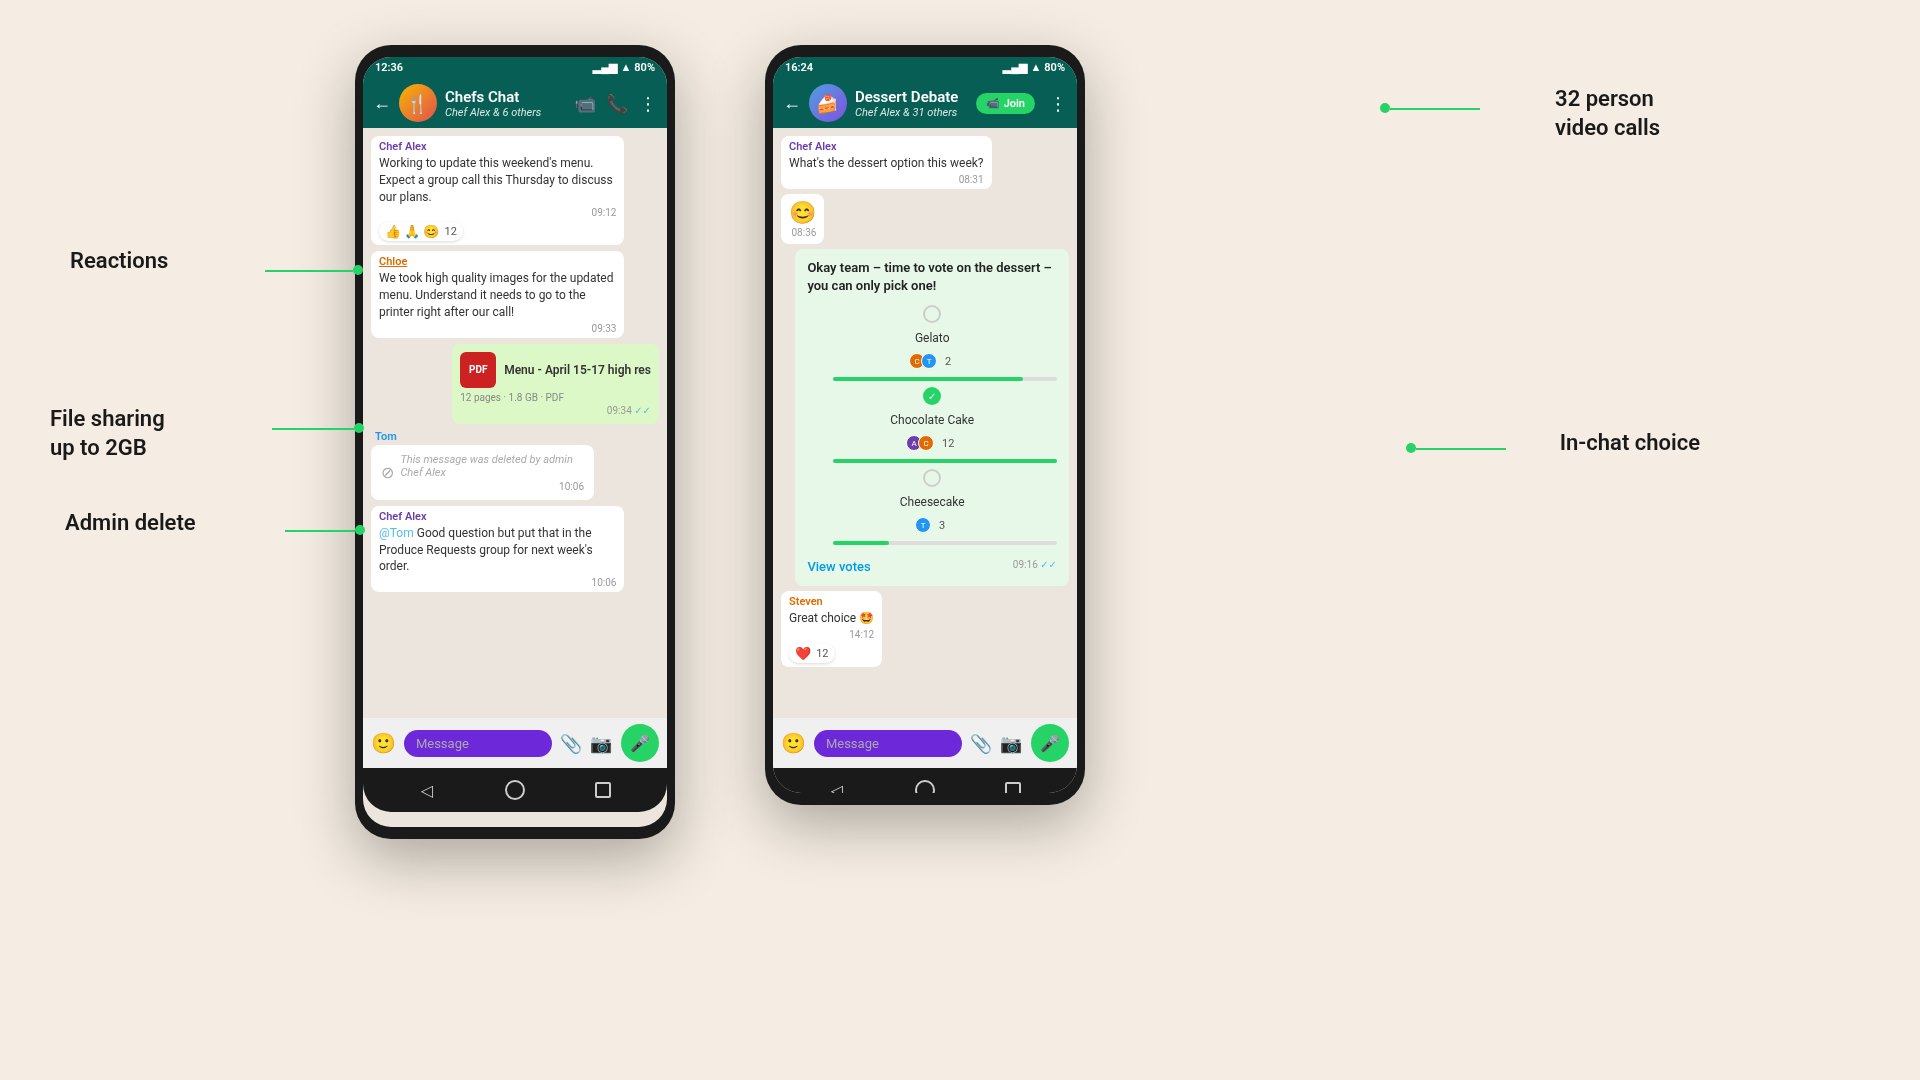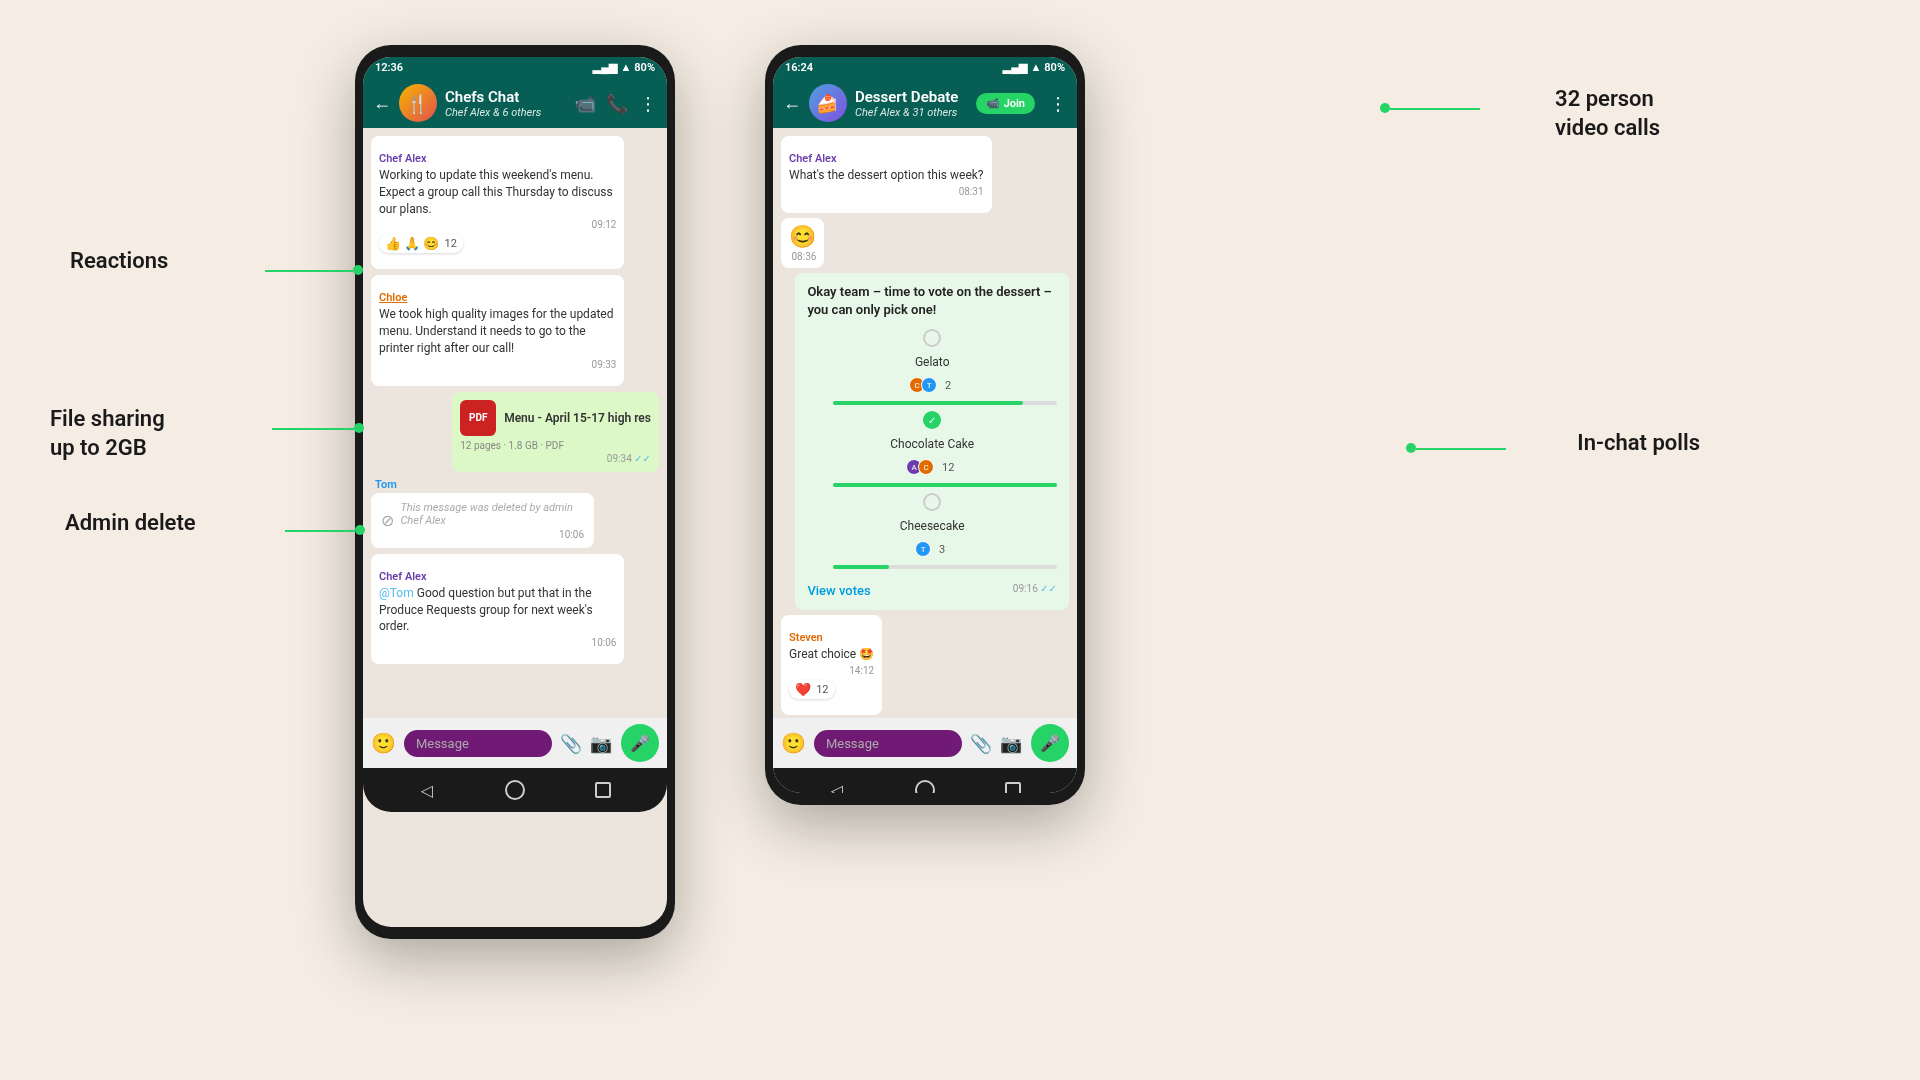--- a/index.html
+++ b/index.html
@@ -72,21 +72,21 @@
       display: flex;
       flex-direction: column;
       gap: 6px;
       overflow: hidden;
     }
 
     
     .msg-received {
       background: white;
       border-radius: 8px;
-      padding: 16px 8px;
+      padding: 4px 8px;
       max-width: 88%;
       align-self: flex-start;
       position: relative;
       font-size: 12px;
     }
     .msg-sender {
       font-weight: 600;
       font-size: 11px;
       margin-bottom: 2px;
     }
@@ -158,21 +158,21 @@
     
     .input-bar {
       background: #f0f0f0;
       display: flex;
       align-items: center;
       padding: 6px 8px;
       gap: 8px;
     }
     .input-field {
       flex: 1;
-      background: #701a75;
+      background: #6d28d9;
       border-radius: 20px;
       padding: 6px 12px;
       font-size: 13px;
       color: #aaa;
       border: none;
       outline: none;
     }
     .mic-btn {
       width: 38px;
       height: 38px;
@@ -347,21 +347,21 @@
       align-items: center;
       justify-content: center;
       font-size: 18px;
     }
 
     .mention { color: #53bdeb; }
   </style>
 </head>
 <body>
 
-<div class="phone" style="left: 355px; top: 45px; height: 894px;">
+<div class="phone" style="left: 355px; top: 45px; height: 794px;">
   <div class="phone-inner">
 
     <div class="status-bar">
       <span>12:36</span>
       <div class="status-icons">
         <span>▂▄▆</span>
         <span>▲</span>
         <span>80%</span>
       </div>
     </div>
@@ -601,17 +601,17 @@
 
 <div class="annotation" style="right: 260px; top: 85px; text-align: left; line-height: 1.3;">
   <span>32 person</span><br>
   <span>video calls</span>
 </div>
 
 <div class="annotation-line" style="right: 440px; top: 108px; width: 90px;"></div>
 <div class="annotation-dot" style="right: 530px; top: 103px;"></div>
 
 <div class="annotation" style="right: 220px; top: 430px;">
-  <span>In-chat polls</span>
+  <span>In-chat choice</span>
 </div>
 
 <div class="annotation-line" style="right: 414px; top: 448px; width: 90px;"></div>
 <div class="annotation-dot" style="right: 504px; top: 443px;"></div>
 
 </body></html>

